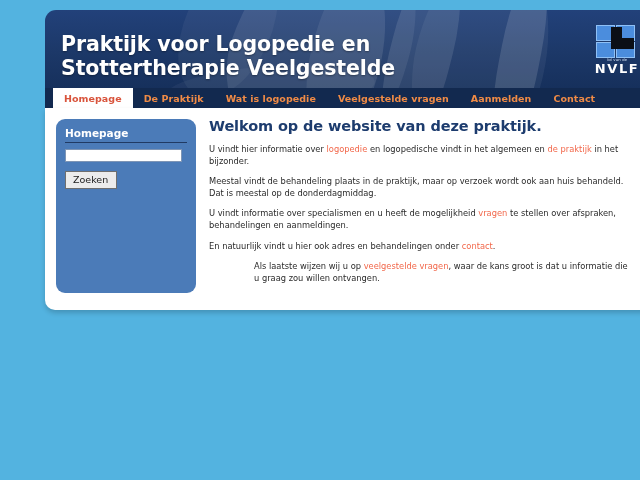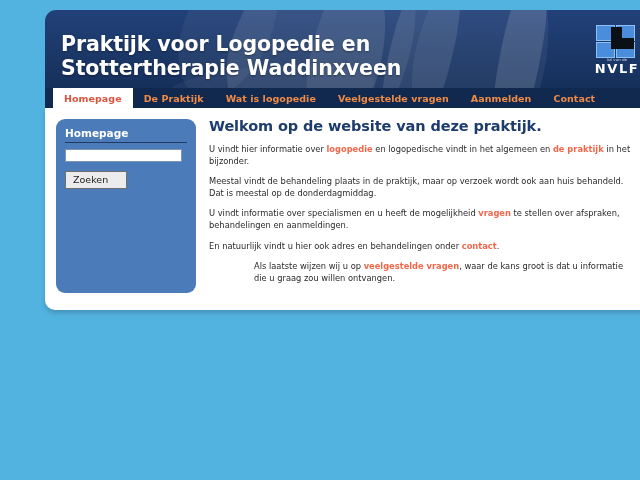--- a/index.html
+++ b/index.html
@@ -231,21 +231,21 @@
     margin: 0 0 6px 0;
     outline: none;
   }
   #search-button {
     display: inline-block;
     background: #ececec;
     border: 1px solid #6f6f6f;
     color: #1b1b1b;
     font-family: "DejaVu Sans", "Liberation Sans", sans-serif;
     font-size: 9.5px;
-    padding: 2px 18px 3px 7px;
+    padding: 2px 8px 3px 7px;
     cursor: pointer;
     line-height: 11px;
   }
 
   
   #content {
     flex: 1;
     padding: 2px 22px 0 13px;
   }
   #content h1 {
@@ -259,42 +259,42 @@
   #content p {
     margin: 0 0 9px 0;
     color: #2a2a2a;
     font-size: 8.3px;
     line-height: 11.6px;
     text-align: left;
   }
   #content p:last-child { margin-bottom: 0; margin-left: 45px; }
   #content a, .inline-link {
     color: #f2674a;
-    font-weight: bold;
+    font-weight: normal;
     text-decoration: none;
     cursor: pointer;
   }
 </style>
 </head>
 <body>
 
 <div id="page">
 
   <div id="header">
     <div class="swirl s6"></div>
     <div class="swirl s1"></div>
     <div class="swirl s2"></div>
     <div class="swirl s3"></div>
     <div class="swirl s4"></div>
     <div class="swirl s5"></div>
     <div class="swirl s7"></div>
 
     <div id="site-title">
       <span class="line">Praktijk voor Logopedie en</span>
-      <span class="line">Stottertherapie Waddinxveen</span>
+      <span class="line">Stottertherapie Veelgestelde</span>
     </div>
 
     <div id="logo">
       <div class="logo-mark">
         <span class="sq tl"></span>
         <span class="sq tr"></span>
         <span class="sq bl"></span>
         <span class="sq br"></span>
         <span class="lshape"></span>
       </div>

